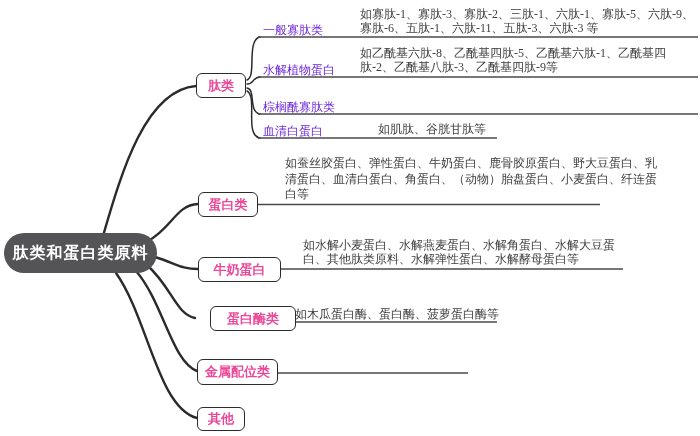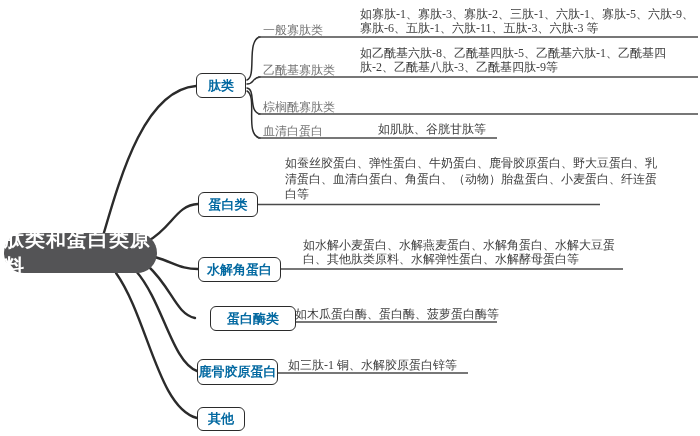--- a/index.html
+++ b/index.html
@@ -4,29 +4,29 @@
 <style>
   html,body{margin:0;padding:0;background:#ffffff;}
   .canvas{
     position:relative;width:700px;height:436px;background:#ffffff;overflow:hidden;
     font-family:"Liberation Sans","DejaVu Sans",sans-serif;
   }
   .canvas svg{position:absolute;left:0;top:0;z-index:1;}
   .root-node{
     position:absolute;left:4px;top:233px;width:153px;height:40px;z-index:3;
     background:#545456;border-radius:21px;color:#ffffff;font-weight:bold;
-    font-size:20px;letter-spacing:1px;display:flex;align-items:center;justify-content:center;
+    font-size:16px;letter-spacing:1px;display:flex;align-items:center;justify-content:center;
   }
   .node{
     position:absolute;z-index:3;background:#ffffff;border:1.7px solid #2b2b2b;border-radius:6px;
-    color:#0369a1;font-weight:bold;font-size:13px;display:flex;align-items:center;justify-content:center;
+    color:#ec4899;font-weight:bold;font-size:13px;display:flex;align-items:center;justify-content:center;
     box-sizing:border-box;white-space:nowrap;
   }
   .sublabel{
-    position:absolute;z-index:2;font-size:12px;color:#737373;white-space:nowrap;font-family:Liberation Mono, monospace;
+    position:absolute;z-index:2;font-size:12px;color:#6d28d9;white-space:nowrap;font-family:Liberation Mono, monospace;
   }
   .content{
     position:absolute;z-index:2;font-size:12px;color:#3d3d3d;line-height:13.5px;font-family:Liberation Serif, serif;
   }
   .content.nowrap{white-space:nowrap;}
 </style>
 </head>
 <body>
 
 <div class="canvas">
@@ -58,32 +58,31 @@
       <line x1="281" y1="269" x2="623" y2="269"></line>
       <line x1="268" y1="322" x2="497" y2="322"></line>
       <line x1="278" y1="373" x2="468" y2="373"></line>
     </g>
   </svg>
 
   <div class="root-node">肽类和蛋白类原料</div>
 
   <div class="node" style="left:196px;top:73px;width:50px;height:25px">肽类</div>
   <div class="node" style="left:198px;top:192px;width:60px;height:25px">蛋白类</div>
-  <div class="node" style="left:198px;top:257px;width:83px;height:25px">水解角蛋白</div>
+  <div class="node" style="left:198px;top:257px;width:83px;height:25px">牛奶蛋白</div>
   <div class="node" style="left:210px;top:306px;width:86px;height:25px">蛋白酶类</div>
-  <div class="node" style="left:197px;top:359px;width:81px;height:26px">鹿骨胶原蛋白</div>
+  <div class="node" style="left:197px;top:359px;width:81px;height:26px">金属配位类</div>
   <div class="node" style="left:197px;top:407px;width:48px;height:24px">其他</div>
 
   <div class="sublabel" style="left:263px;top:22px">一般寡肽类</div>
-  <div class="sublabel" style="left:263px;top:62px">乙酰基寡肽类</div>
+  <div class="sublabel" style="left:263px;top:62px">水解植物蛋白</div>
   <div class="sublabel" style="left:263px;top:99px">棕榈酰寡肽类</div>
   <div class="sublabel" style="left:263px;top:123px">血清白蛋白</div>
 
   <div class="content" style="left:360px;top:8px;width:335px">如寡肽-1、寡肽-3、寡肽-2、三肽-1、六肽-1、寡肽-5、六肽-9、寡肽-6、五肽-1、六肽-11、五肽-3、六肽-3 等</div>
   <div class="content" style="left:360px;top:47px;width:335px">如乙酰基六肽-8、乙酰基四肽-5、乙酰基六肽-1、乙酰基四肽-2、乙酰基八肽-3、乙酰基四肽-9等</div>
   <div class="content nowrap" style="left:378px;top:123px">如肌肽、谷胱甘肽等</div>
 
   <div class="content" style="left:285px;top:156px;width:378px;line-height:15.5px">如蚕丝胶蛋白、弹性蛋白、牛奶蛋白、鹿骨胶原蛋白、野大豆蛋白、乳清蛋白、血清白蛋白、角蛋白、（动物）胎盘蛋白、小麦蛋白、纤连蛋白等</div>
   <div class="content" style="left:303px;top:238px;width:320px;line-height:14px">如水解小麦蛋白、水解燕麦蛋白、水解角蛋白、水解大豆蛋白、其他肽类原料、水解弹性蛋白、水解酵母蛋白等</div>
   <div class="content nowrap" style="left:295px;top:308px">如木瓜蛋白酶、蛋白酶、菠萝蛋白酶等</div>
-  <div class="content nowrap" style="left:288px;top:359px">如三肽-1 铜、水解胶原蛋白锌等</div>
 
 </div>
 
 </body></html>

